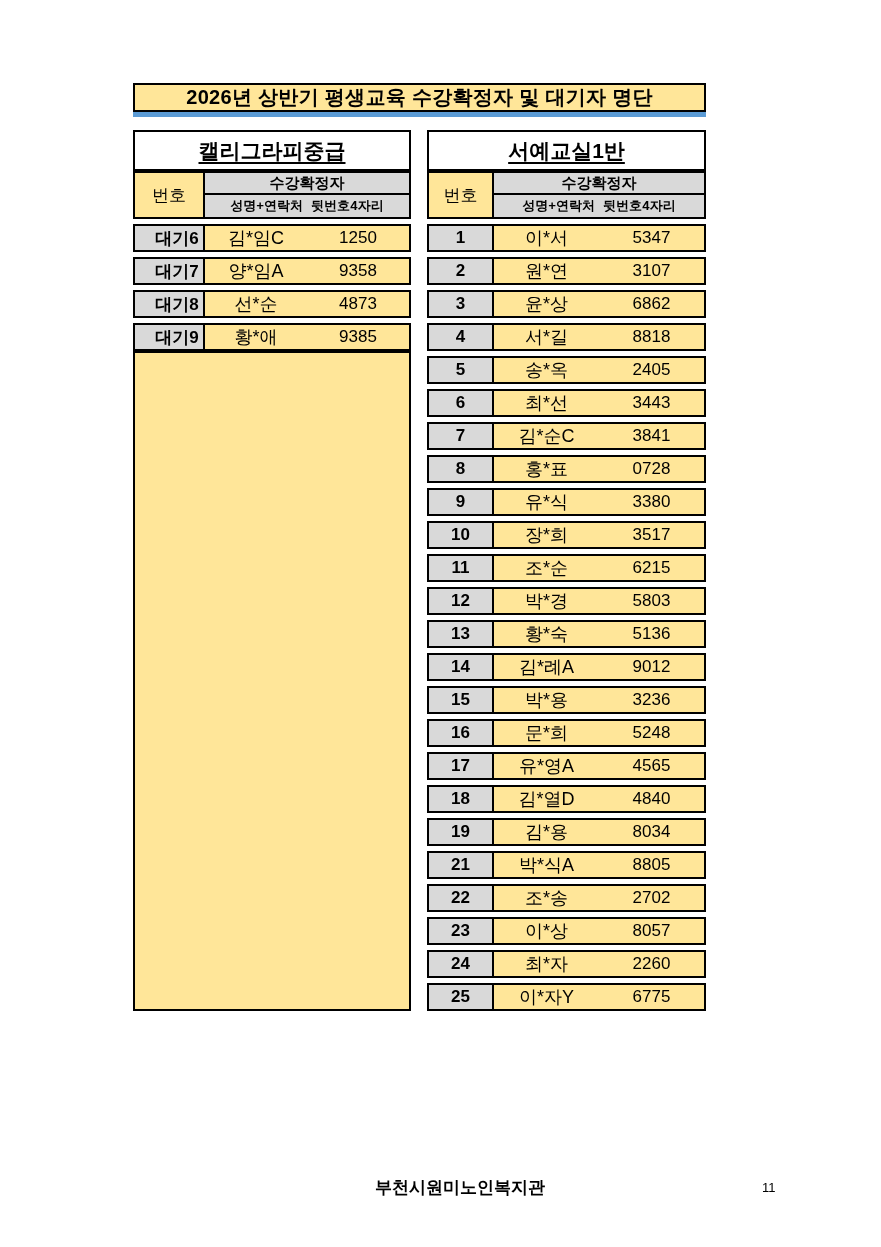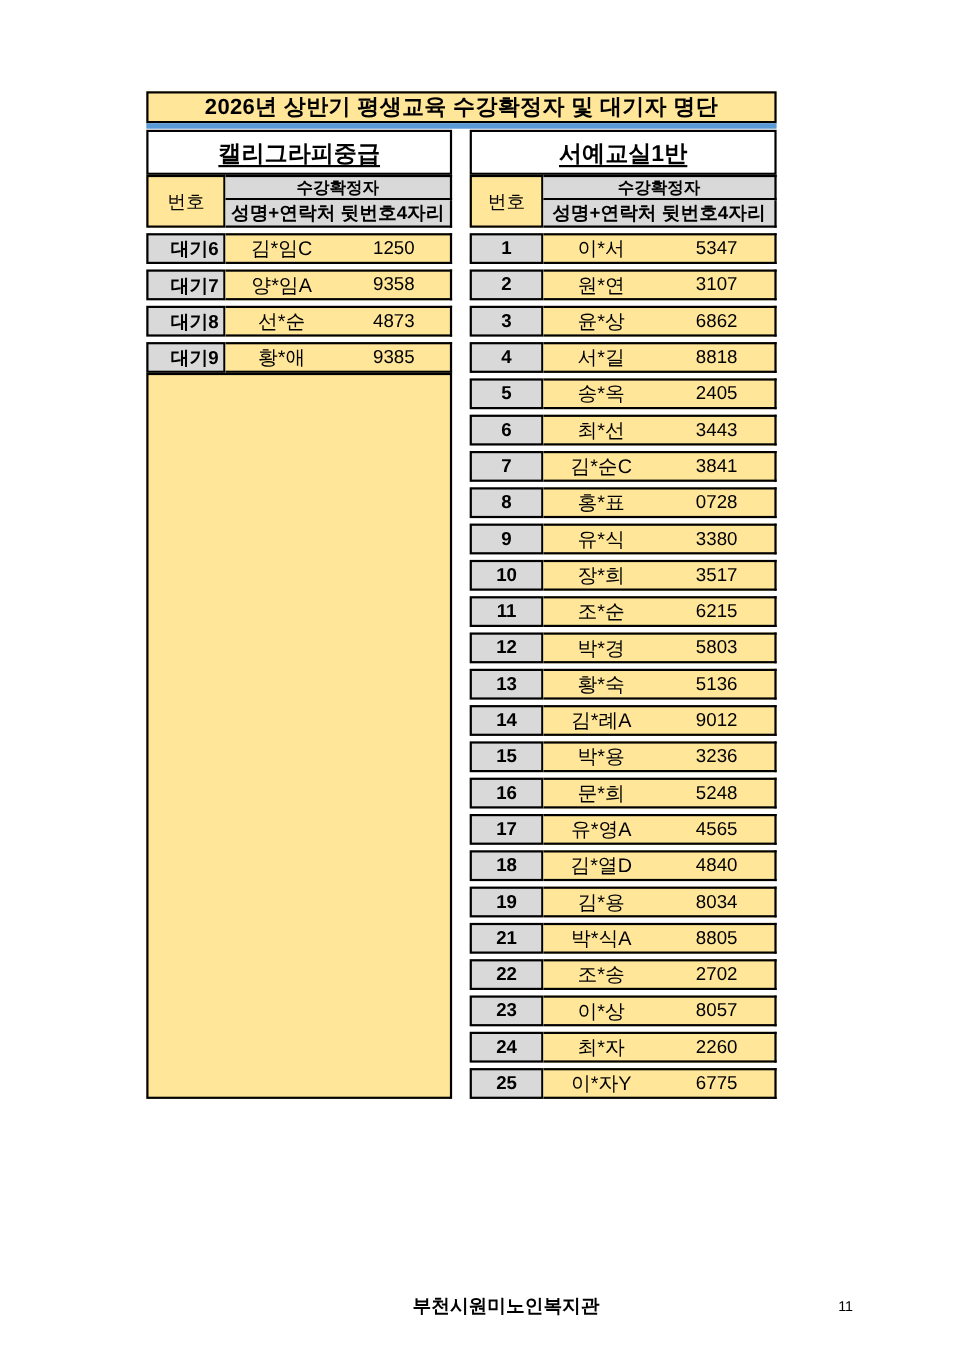--- a/index.html
+++ b/index.html
@@ -17,21 +17,21 @@
   }
   .doc { position:absolute; left:133px; top:83px; width:573px; }
 
   .title-bar {
     height:29px; border:2px solid var(--ink); background:var(--yellow);
     display:flex; align-items:center; justify-content:center;
     font-weight:bold; font-size:20px; letter-spacing:0.3px;
   }
   .blue-line { height:5px; background:var(--blue); }
 
-  .tables { display:flex; column-gap:16px; margin-top:1px; align-items:stretch; }
+  .tables { display:flex; column-gap:16px; margin-top:13px; align-items:stretch; }
   .tbl { display:flex; flex-direction:column; }
   .tbl.left  { width:282px; }
   .tbl.right { width:283px; }
 
   .section-name {
     height:41px; border:2px solid var(--ink); background:#fff;
     display:flex; align-items:center; justify-content:center;
     font-weight:bold; font-size:21px;
   }
   .section-name span {
@@ -49,23 +49,24 @@
   .tbl.left  .hdr-no { width:72px; }
   .tbl.right .hdr-no { width:67px; }
   .hdr-right { flex:1; display:flex; flex-direction:column; }
   .hdr-confirmed {
     height:24px; border:2px solid var(--ink); border-left:none;
     background:var(--gray); font-weight:bold; font-size:15px;
     display:flex; align-items:center; justify-content:center;
   }
   .hdr-sub {
     flex:1; border:2px solid var(--ink); border-left:none; border-top:none;
-    background:var(--gray); font-weight:bold; font-size:17px;
+    background:var(--gray); font-weight:bold; font-size:13px;
     display:flex; align-items:center; justify-content:center;
     white-space:nowrap;
+    font-family:Liberation Mono, monospace;
   }
 
   .row { display:flex; height:28px; margin-top:5px; }
   .row .num {
     border:2px solid var(--ink); background:var(--gray);
     font-weight:bold; font-size:17px;
     display:flex; align-items:center; justify-content:center;
   }
   .tbl.left  .row .num { width:72px;padding-left:16px; }
   .tbl.right .row .num { width:67px; }

